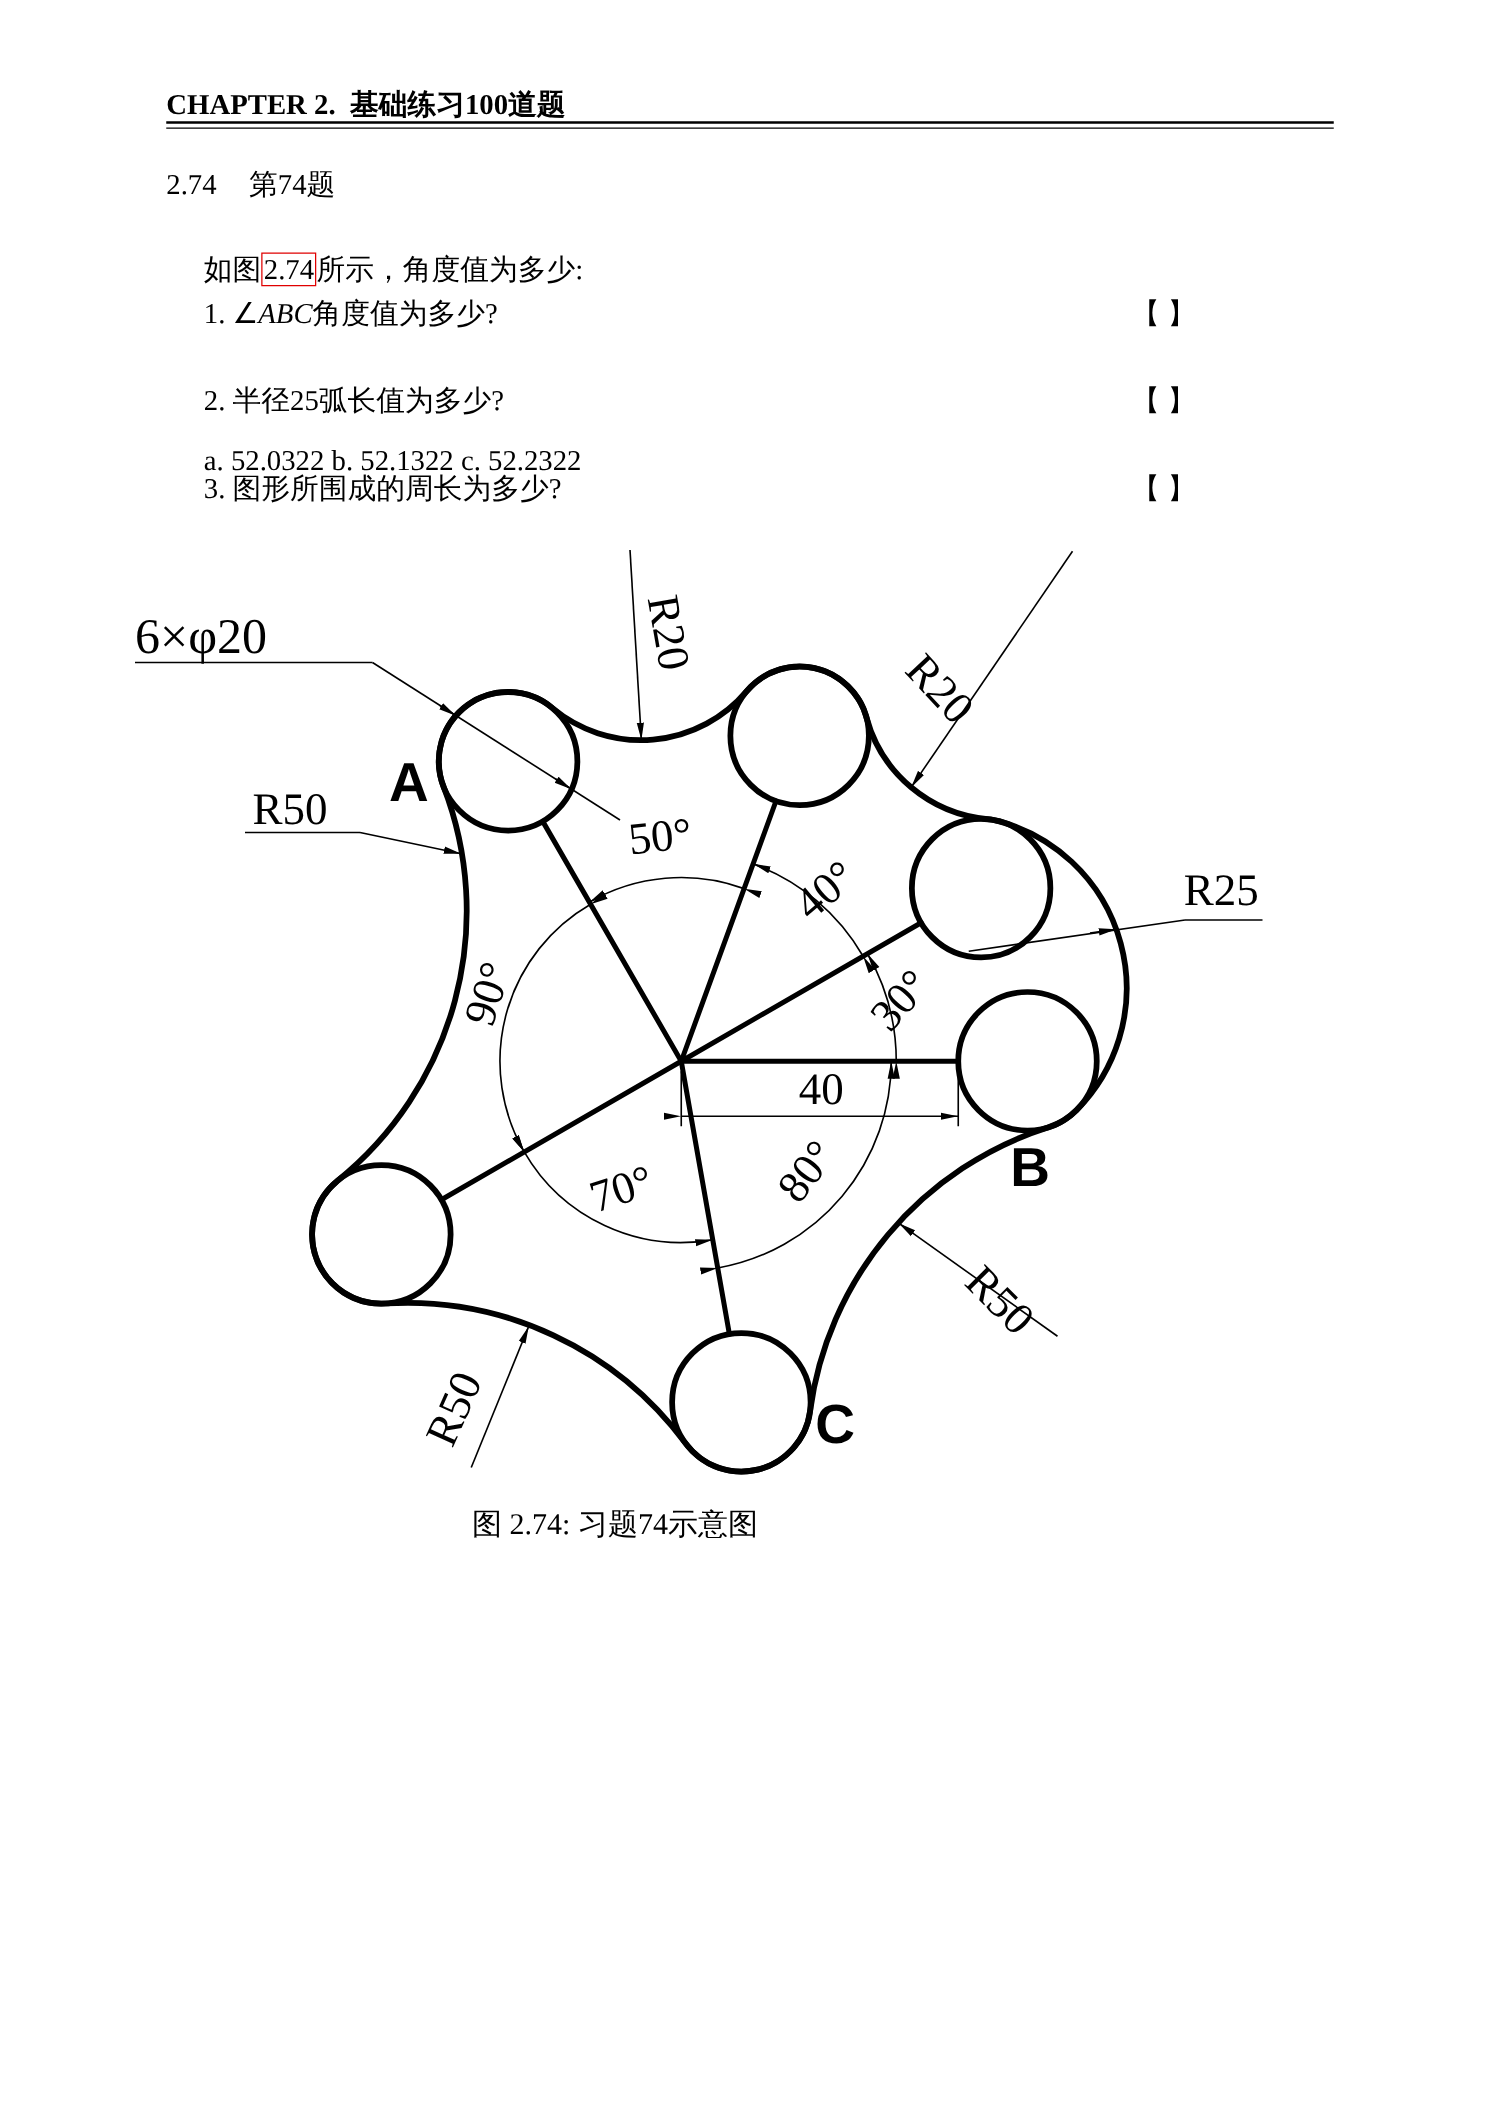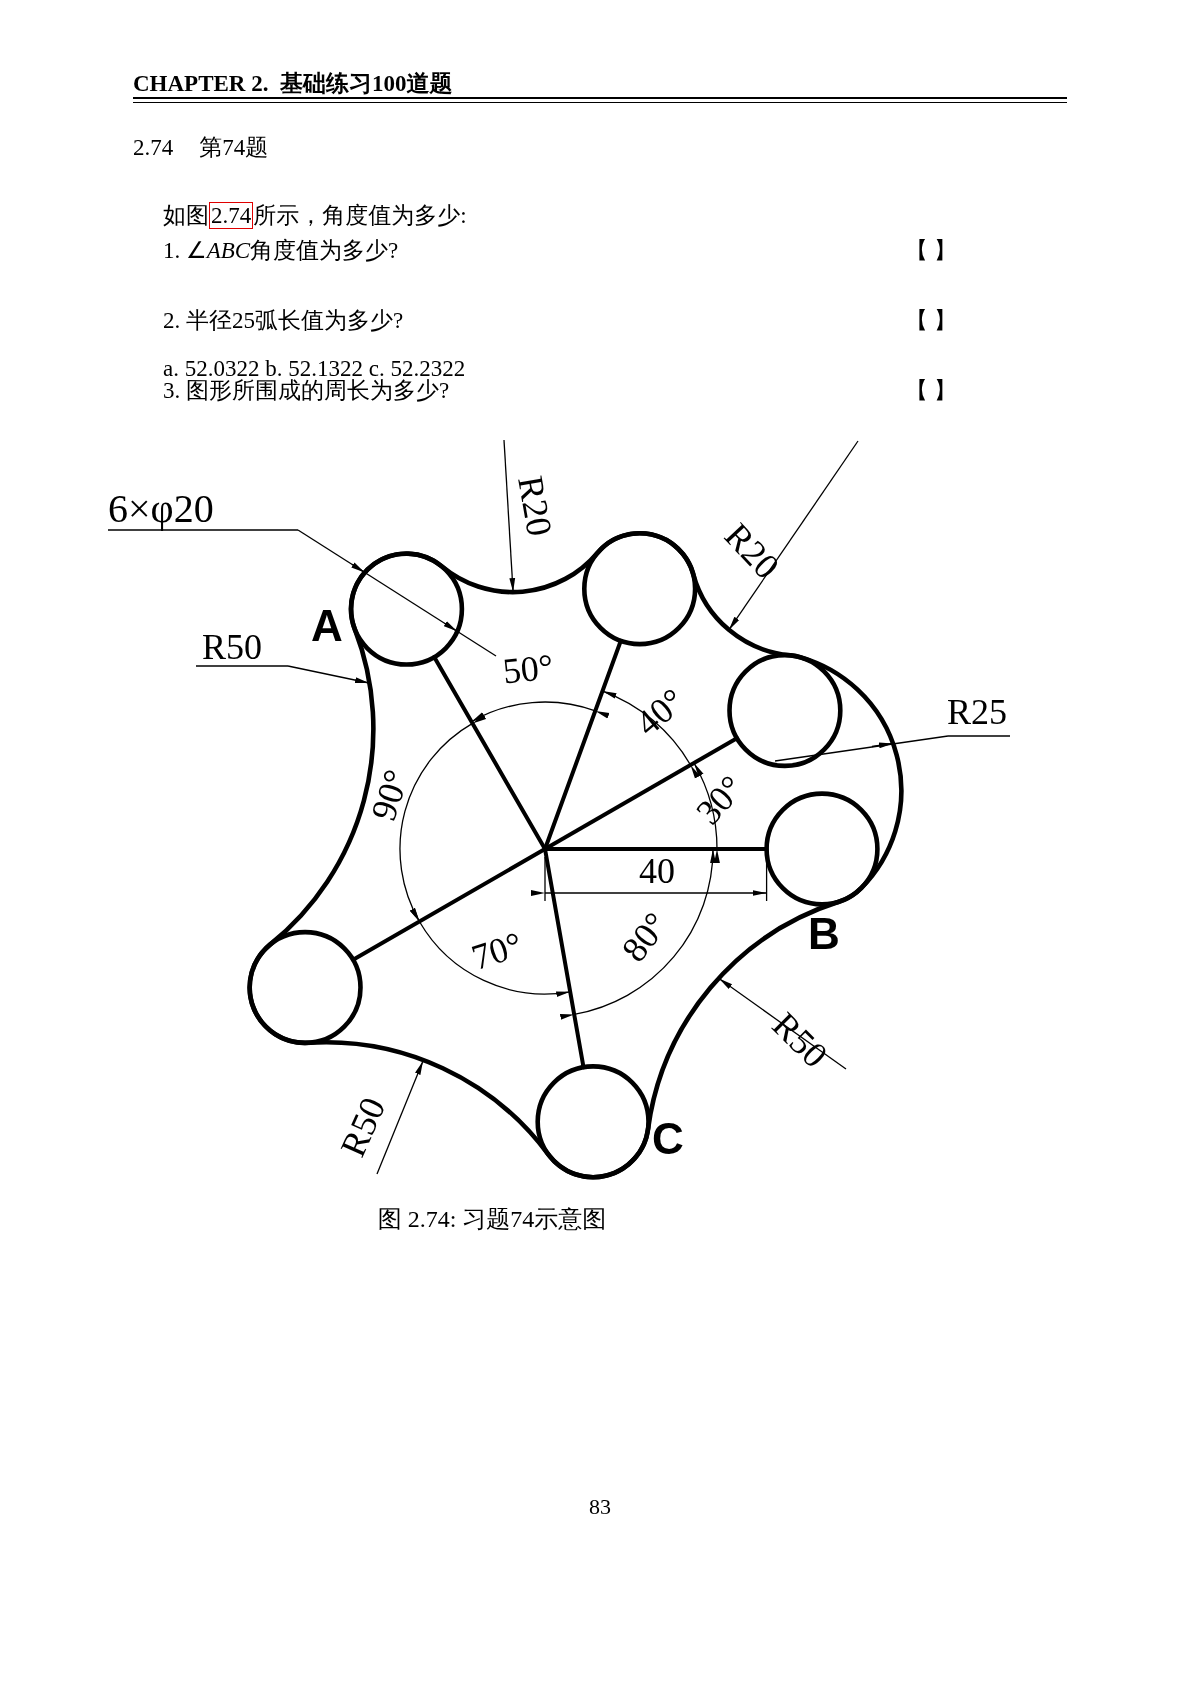--- a/index.html
+++ b/index.html
@@ -144,14 +144,13 @@
     <text class="dimtext" text-anchor="middle" transform="translate(720,800) rotate(-48)" dominant-baseline="central">30°</text>
     <text class="dimtext" text-anchor="middle" transform="translate(390,795) rotate(-72)" dominant-baseline="central">90°</text>
     <text class="dimtext" text-anchor="middle" transform="translate(497,951) rotate(-18)" dominant-baseline="central">70°</text>
     <text class="dimtext" text-anchor="middle" transform="translate(645,937) rotate(-52)" dominant-baseline="central">80°</text>
     <text class="ptlabel" text-anchor="middle" x="327" y="641">A</text>
     <text class="ptlabel" text-anchor="middle" x="824" y="949">B</text>
     <text class="ptlabel" text-anchor="middle" x="668" y="1154">C</text>
   </svg>
 
   <div class="abs caption">图 2.74: 习题74示意图</div>
-  <div class="abs pageno">83</div>
 </div>
 
 </body></html>

